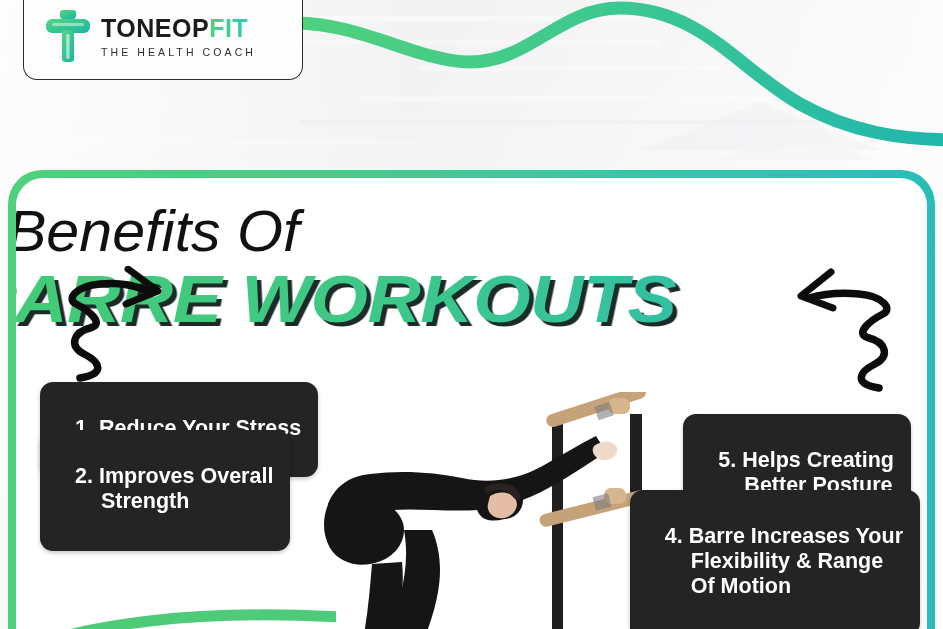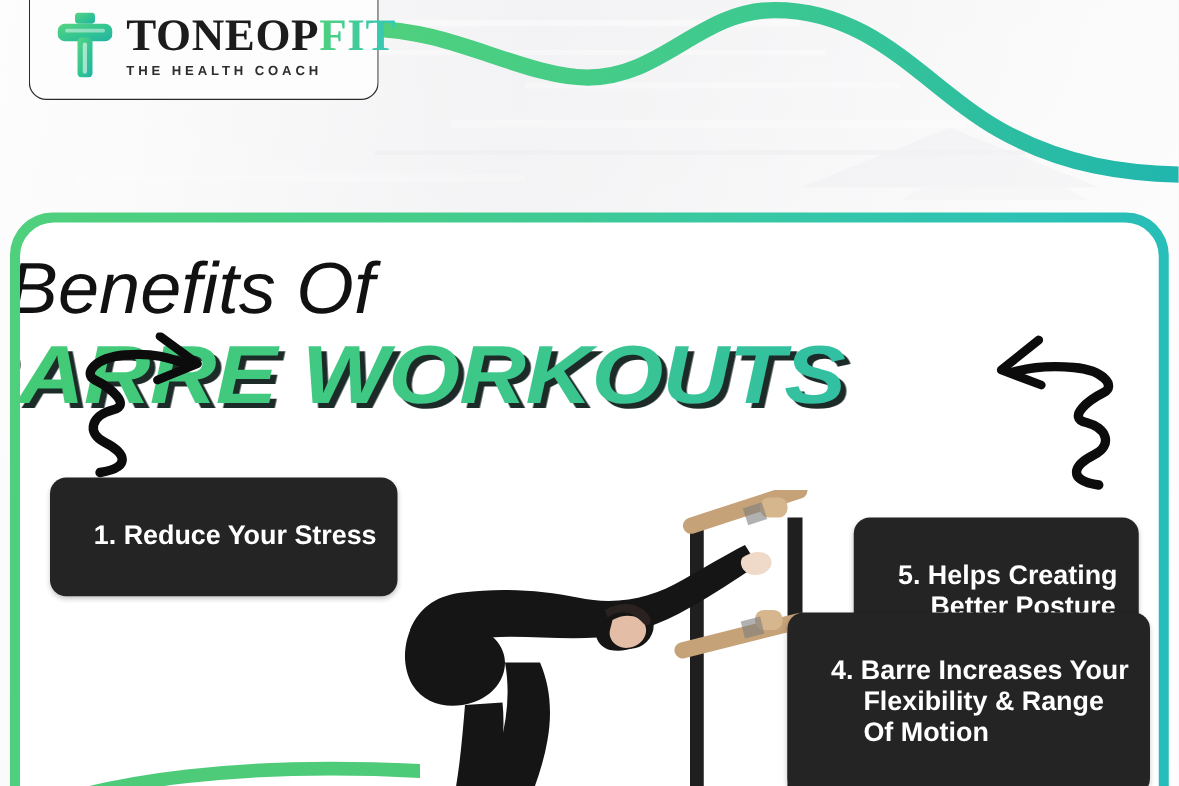--- a/index.html
+++ b/index.html
@@ -48,40 +48,39 @@
     border-radius: 0 0 14px 14px;
     display: flex;
     align-items: center;
     padding-left: 22px;
     box-sizing: border-box;
     z-index: 14;
   }
   #logo-mark { width: 44px; height: 52px; flex: 0 0 auto; margin-top: 6px;}
   #logo-text-wrap { margin-left: 11px; margin-top: 8px;}
   #logo-wordmark {
-    font-size: 36px;
+    font-size: 25px;
     font-weight: 700;
     letter-spacing: .5px;
     line-height: 1;
     white-space: nowrap;
-    font-family: Liberation Serif, serif;
   }
   #logo-word-tone { color: #1c1c1c; }
   #logo-word-fit {
     background: linear-gradient(90deg, #4ed07d 0%, #35c7ba 100%);
     -webkit-background-clip: text;
     background-clip: text;
     color: transparent;
   }
   #logo-tagline {
     font-size: 10.5px;
     letter-spacing: 3.1px;
     color: #2d2d2d;
     margin-top: 5px;
-    font-weight: 700;
+    font-weight: 400;
     white-space: nowrap;
   }
 
   
   #main-card {
     position: absolute;
     left: 8px; top: 170px;
     width: 927px; height: 520px;
     border-radius: 34px;
     padding: 8px;
@@ -277,20 +276,24 @@
       <path d="M38,276 L78,278" stroke="#d9c5b3" stroke-width="2" fill="none"></path>
     </svg>
 
     <svg id="bottom-swoosh" viewBox="0 0 320 120" preserveAspectRatio="none">
       <path d="M-20,96 C60,58 190,44 340,54" fill="none" stroke="#4ecb78" stroke-width="11" stroke-linecap="round"></path>
     </svg>
 
     <div class="chip" id="chip-1">
       <span class="chip-body">1. Reduce Your Stress</span>
     </div>
+    <div class="chip" id="chip-2">
+      <span class="chip-body">2. Improves Overall
+Strength</span>
+    </div>
     <div class="chip" id="chip-3">
       <span class="chip-body">5. Helps Creating
 Better Posture</span>
     </div>
     <div class="chip" id="chip-4">
       <span class="chip-body">4. Barre Increases Your
 Flexibility &amp; Range
 Of Motion</span>
     </div>
 

